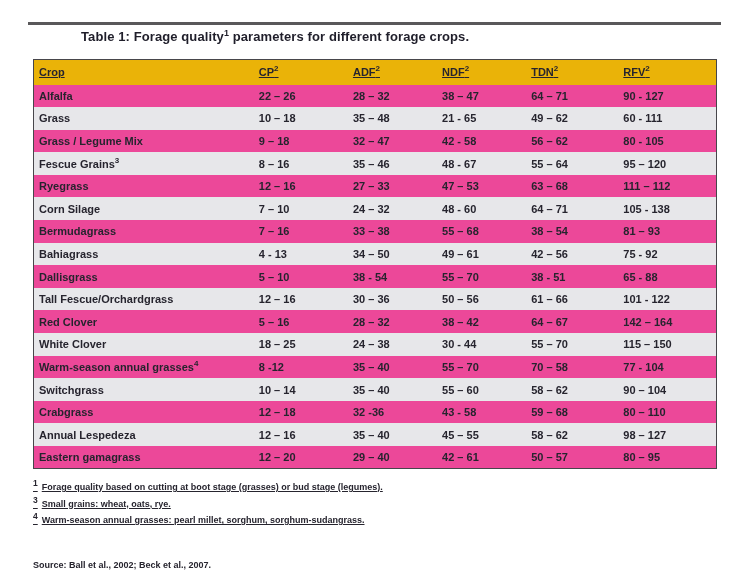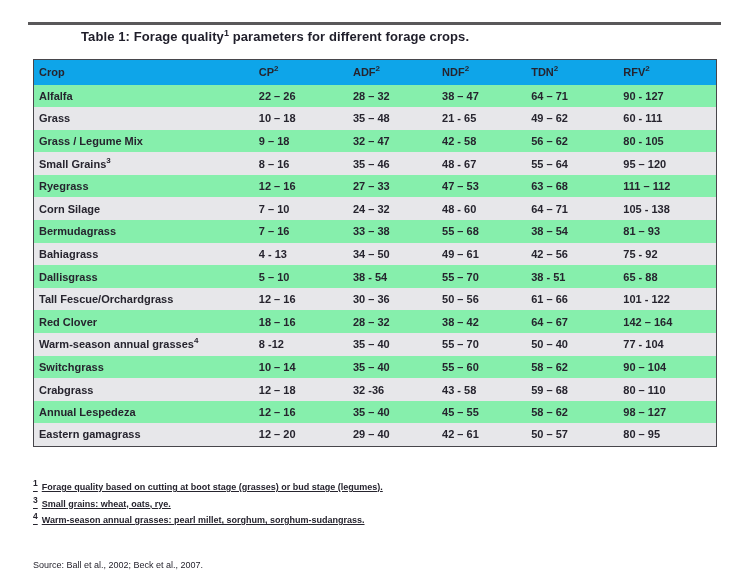--- a/index.html
+++ b/index.html
@@ -43,25 +43,26 @@
     position: absolute;
     left: 33px;
     top: 59px;
     width: 684px;
     border-collapse: collapse;
     table-layout: fixed;
     border: 1px solid #47464b;
   }
   table.forage thead tr {
     height: 25px;
-    background: #0ea5e9;
+    background: #eab308;
+    text-decoration: underline;
   }
   table.forage tbody tr {
     height: 22.6px;
-    background: #86efac;
+    background: #ec4899;
   }
   table.forage tbody tr:nth-child(even) {
     background: #e7e7ea;
   }
   table.forage th,
   table.forage td {
     text-align: left;
     vertical-align: middle;
     padding: 0 0 0 5px;
     font-size: 11px;
@@ -94,21 +95,21 @@
   .fn sup {
     font-size: 8.5px;
     line-height: 0;
     margin-right: 4px;
   }
   .source-line {
     position: absolute;
     left: 33px;
     top: 560px;
     font-size: 9px;
-    font-weight: 400;
+    font-weight: 700;
     color: #26242e;
     white-space: nowrap;
     text-align: right;
   }
 </style>
 </head>
 <body>
 
 <div class="page">
 
@@ -154,21 +155,21 @@
   </tr>
         <tr>
     <td><span>Grass / Legume Mix</span><sup></sup></td>
     <td>9 – 18</td>
     <td>32 – 47</td>
     <td>42 - 58</td>
     <td>56 – 62</td>
     <td>80 - 105</td>
   </tr>
         <tr>
-    <td><span>Small Grains</span><sup>3</sup></td>
+    <td><span>Fescue Grains</span><sup>3</sup></td>
     <td>8 – 16</td>
     <td>35 – 46</td>
     <td>48 - 67</td>
     <td>55 – 64</td>
     <td>95 – 120</td>
   </tr>
         <tr>
     <td><span>Ryegrass</span><sup></sup></td>
     <td>12 – 16</td>
     <td>27 – 33</td>
@@ -211,32 +212,40 @@
         <tr>
     <td><span>Tall Fescue/Orchardgrass</span><sup></sup></td>
     <td>12 – 16</td>
     <td>30 – 36</td>
     <td>50 – 56</td>
     <td>61 – 66</td>
     <td>101 - 122</td>
   </tr>
         <tr>
     <td><span>Red Clover</span><sup></sup></td>
-    <td>18 – 16</td>
+    <td>5 – 16</td>
     <td>28 – 32</td>
     <td>38 – 42</td>
     <td>64 – 67</td>
     <td>142 – 164</td>
   </tr>
         <tr>
+    <td><span>White Clover</span><sup></sup></td>
+    <td>18 – 25</td>
+    <td>24 – 38</td>
+    <td>30 - 44</td>
+    <td>55 – 70</td>
+    <td>115 – 150</td>
+  </tr>
+        <tr>
     <td><span>Warm-season annual grasses</span><sup>4</sup></td>
     <td>8 -12</td>
     <td>35 – 40</td>
     <td>55 – 70</td>
-    <td>50 – 40</td>
+    <td>70 – 58</td>
     <td>77 - 104</td>
   </tr>
         <tr>
     <td><span>Switchgrass</span><sup></sup></td>
     <td>10 – 14</td>
     <td>35 – 40</td>
     <td>55 – 60</td>
     <td>58 – 62</td>
     <td>90 – 104</td>
   </tr>

